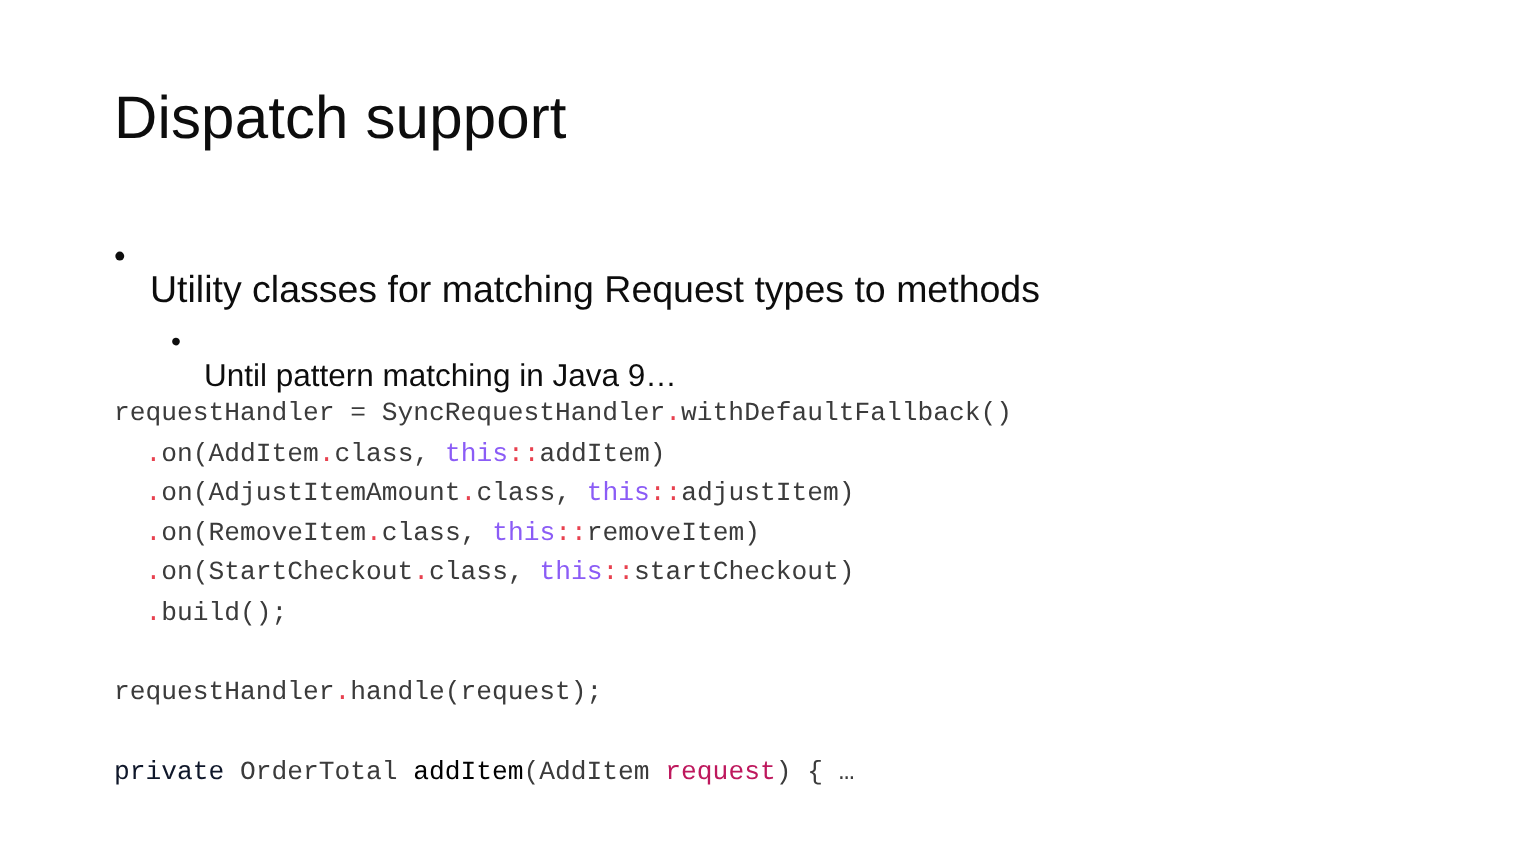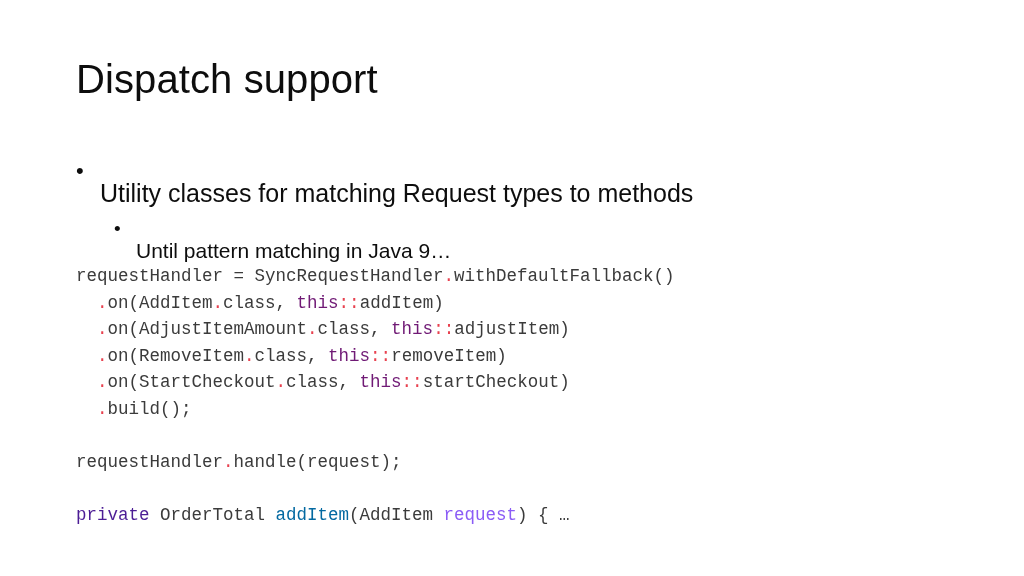--- a/index.html
+++ b/index.html
@@ -85,24 +85,24 @@
     white-space: pre;
     min-height: 26.6px;
   }
   .code-line.blank {
     height: 26.6px;
   }
 
   
   .tok-plain  { color: #3b3b3b; }
   .tok-punct  { color: #e8414f; }
-  .tok-kw     { color: #701a75; }
-  .tok-mod    { color: #4c1d95; text-align: center; }
-  .tok-method { color: #0369a1; }
-  .tok-param  { color: #8b5cf6; }
+  .tok-kw     { color: #8b5cf6; }
+  .tok-mod    { color: #0f172a; text-align: center; }
+  .tok-method { color: #000000; }
+  .tok-param  { color: #be185d; }
 </style>
 </head>
 <body>
 
 <div class="slide">
 
   <div class="slide-title">Dispatch support</div>
 
   <div class="bullets">
       <div class="bullet-row level-1">

